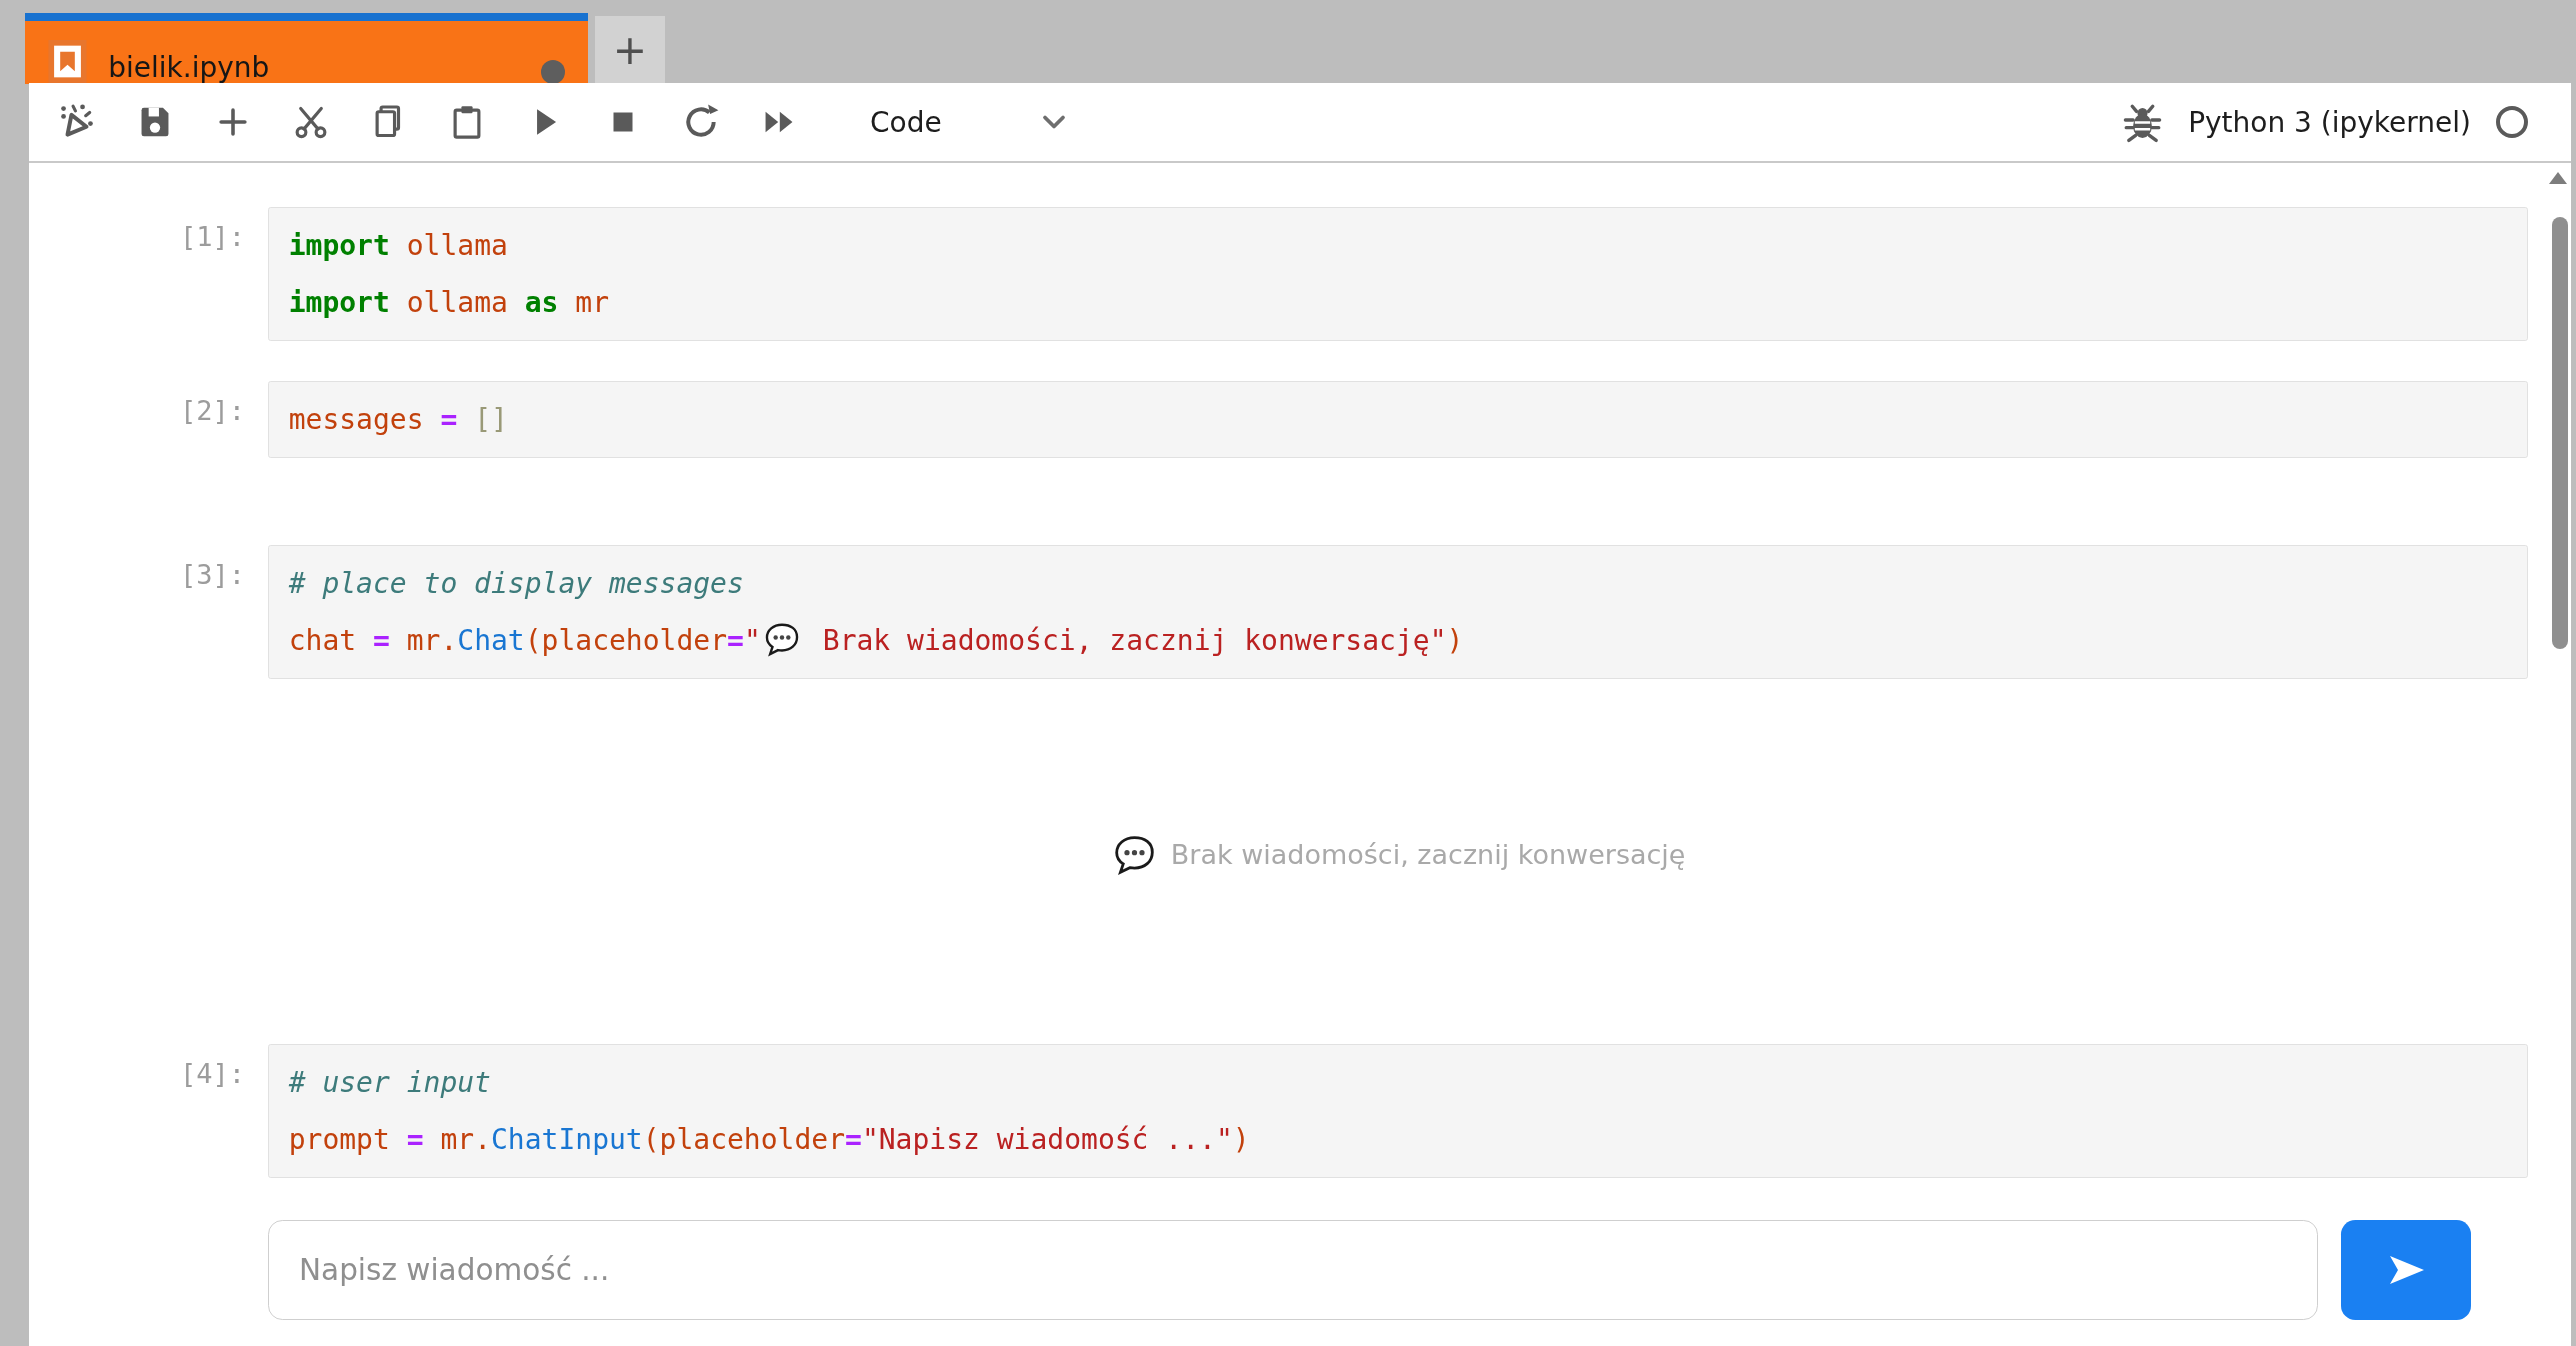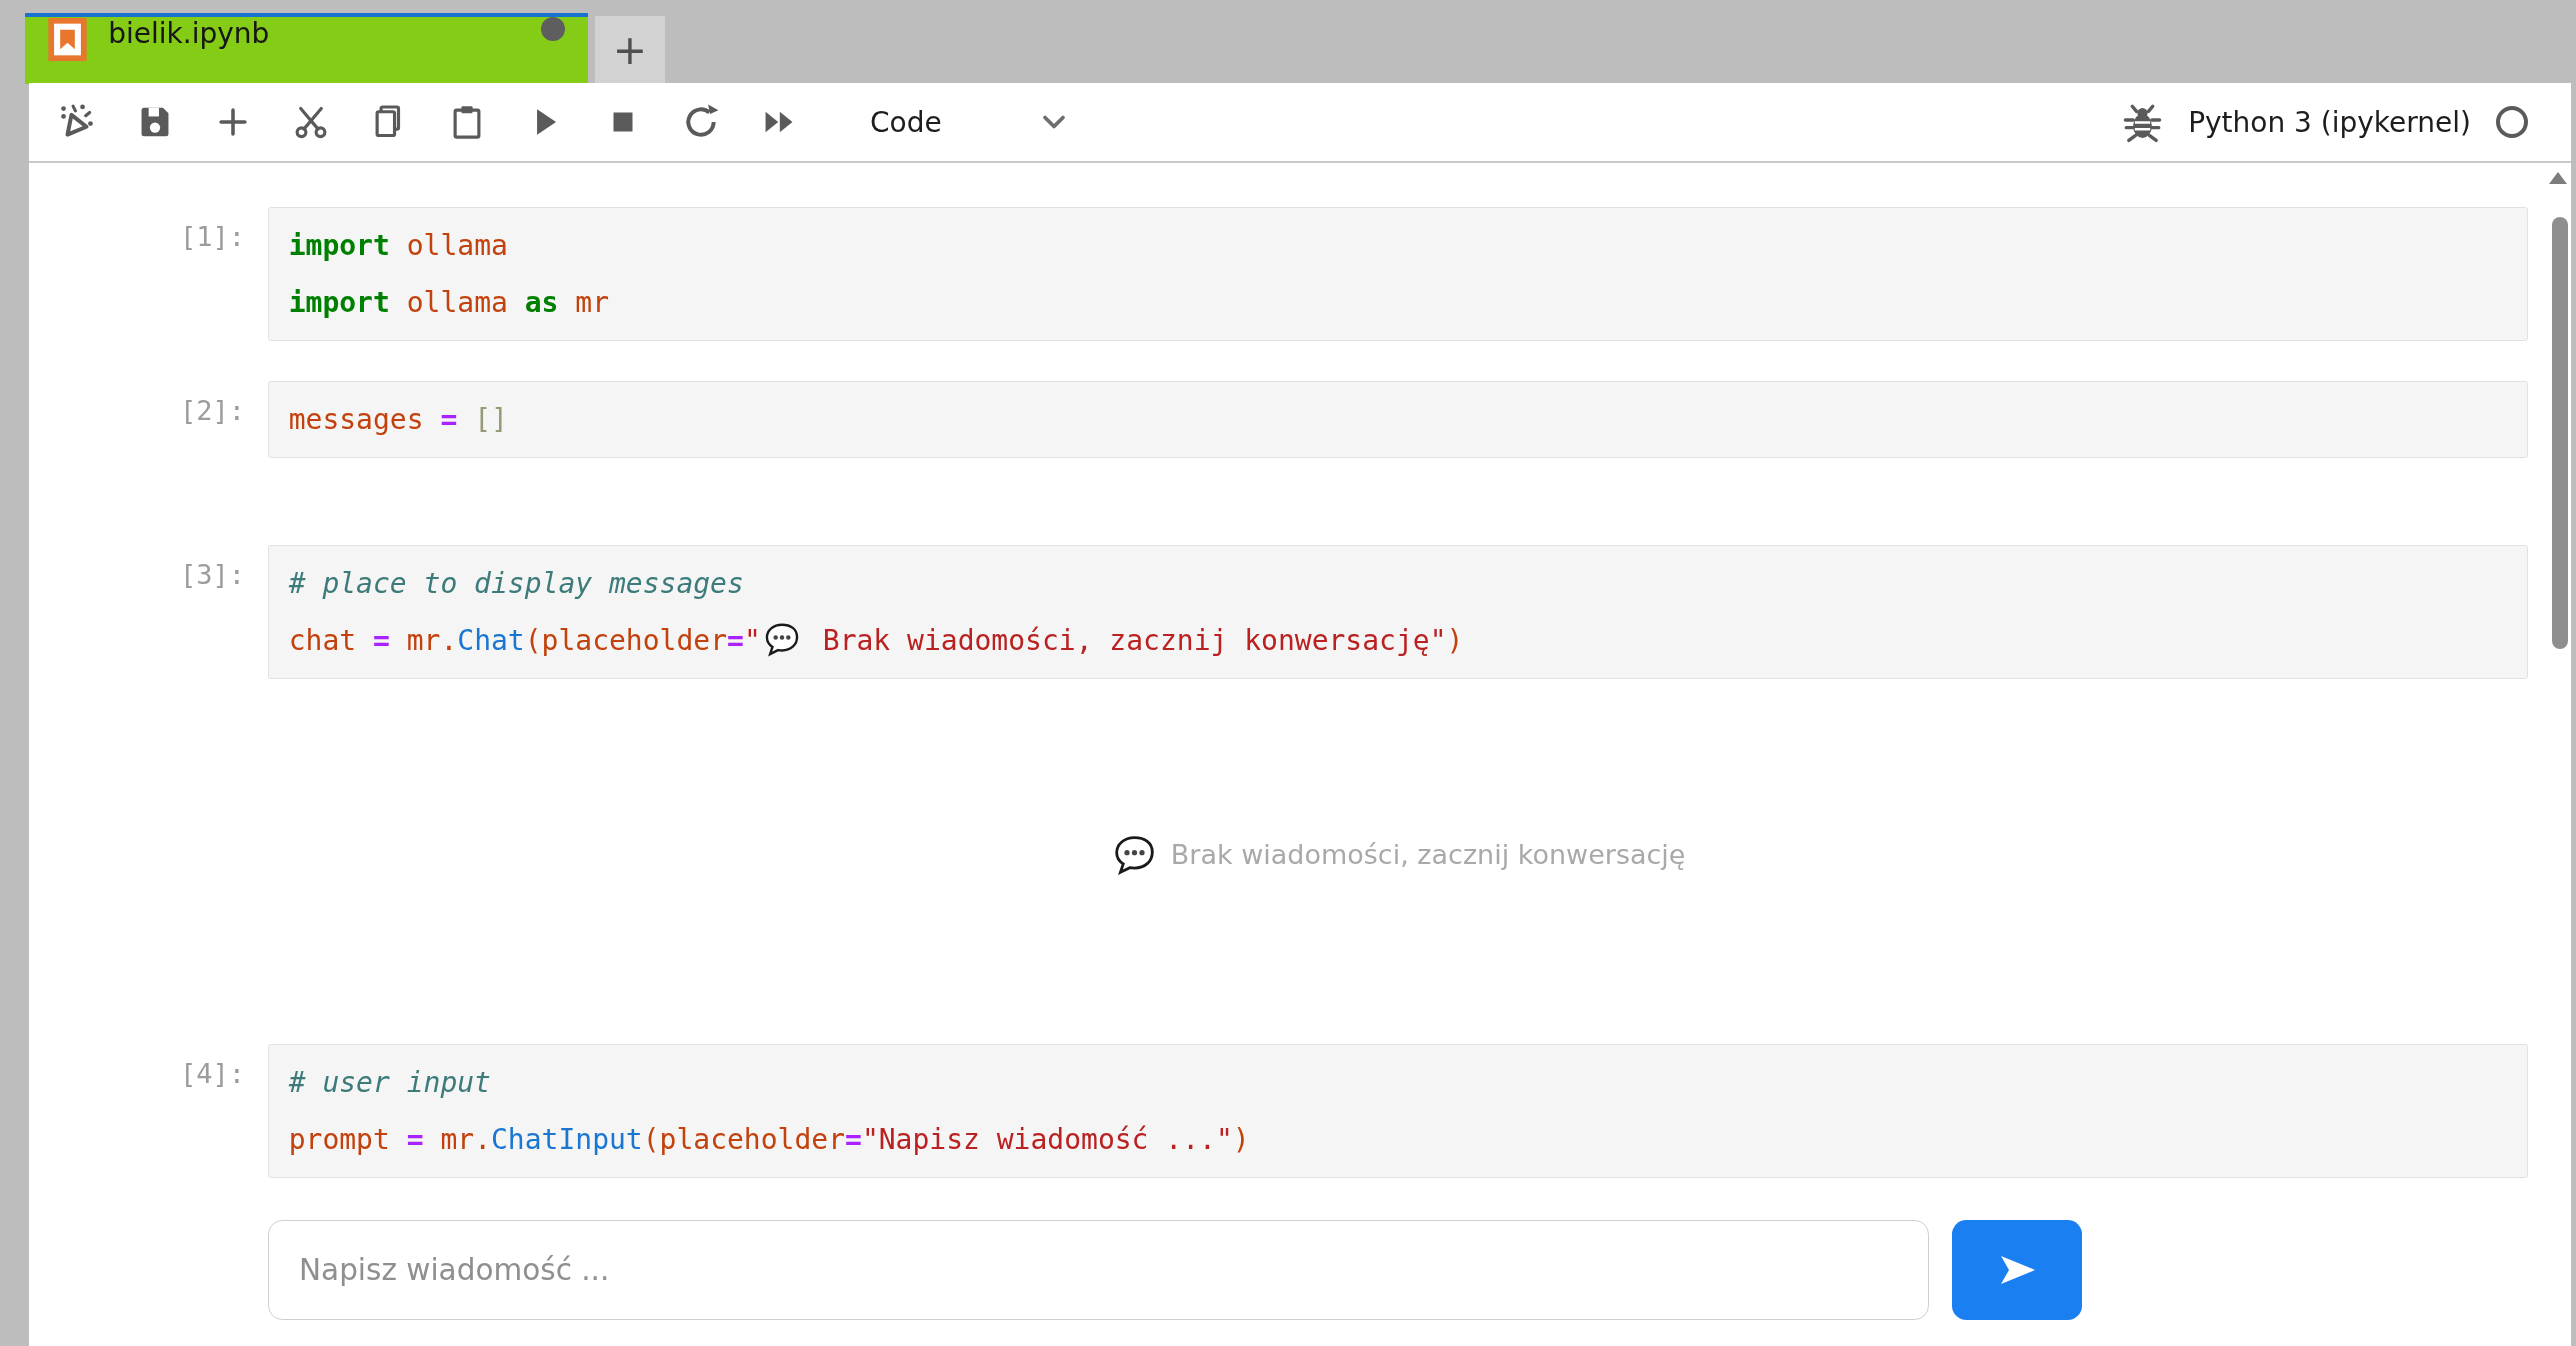--- a/index.html
+++ b/index.html
@@ -5,22 +5,22 @@
   html,body{margin:0;padding:0}
   body{
     width:2576px;height:1347px;position:relative;overflow:hidden;
     background:#bdbdbd;
     font-family:"DejaVu Sans","Liberation Sans",sans-serif;
   }
   
   .tabbar{position:absolute;left:15px;top:0;right:19px;height:83px}
   .tab{
     position:absolute;left:9.8px;top:12.5px;width:563px;height:71px;
-    background:#84cc16;border-top:4px solid #ec4899;box-sizing:border-box;
-    display:flex;align-items:flex-start;padding:0 23px;
+    background:#f97316;border-top:8px solid #ec4899;box-sizing:border-box;
+    display:flex;align-items:flex-end;padding:0 23px;
   }
   .tab-title{margin-left:21.4px;font-size:28px;color:#161616}
   .tab-dot{margin-left:auto;width:24px;height:24px;border-radius:50%;background:#5e5e5e}
   .plus-tab{
     position:absolute;left:580px;top:16px;width:70px;height:67px;background:#d2d2d2;
     display:flex;align-items:center;justify-content:center;font-size:41px;color:#4f4f4f;
   }
   
   .app{position:absolute;left:29px;top:83px;width:2542px;bottom:0;background:#fff}
   
@@ -67,21 +67,21 @@
   .tok-br{color:#999977}
   .tok-prop{color:#1976d2}
   .tok-st{color:#ba2121}
   
   .chat-output{
     position:absolute;left:239px;width:2261px;top:605px;height:332px;
     display:flex;align-items:center;justify-content:center;gap:14.3px;
     color:#a9a9a9;font-size:27px;
   }
   .chat-output svg{width:45px;height:45px}
-  .chat-input-row{position:absolute;left:239px;width:1814px;top:1137px;height:100px;display:flex;gap:23px}
+  .chat-input-row{position:absolute;left:239px;width:2203px;top:1137px;height:100px;display:flex;gap:23px}
   .chat-input{
     flex:1;border:1.8px solid #cfcfcf;border-radius:14.3px;background:#fff;
     font-family:"DejaVu Sans","Liberation Sans",sans-serif;
     font-size:29.5px;color:#333;padding:0 30px;outline:none;box-sizing:border-box;
   }
   .chat-input::placeholder{color:#8f8f8f}
   .send-btn{width:130px;border:none;border-radius:14.3px;display:flex;align-items:center;justify-content:center;cursor:pointer}
   .send-btn svg{width:48px;height:48px}
 </style>
 </head>

